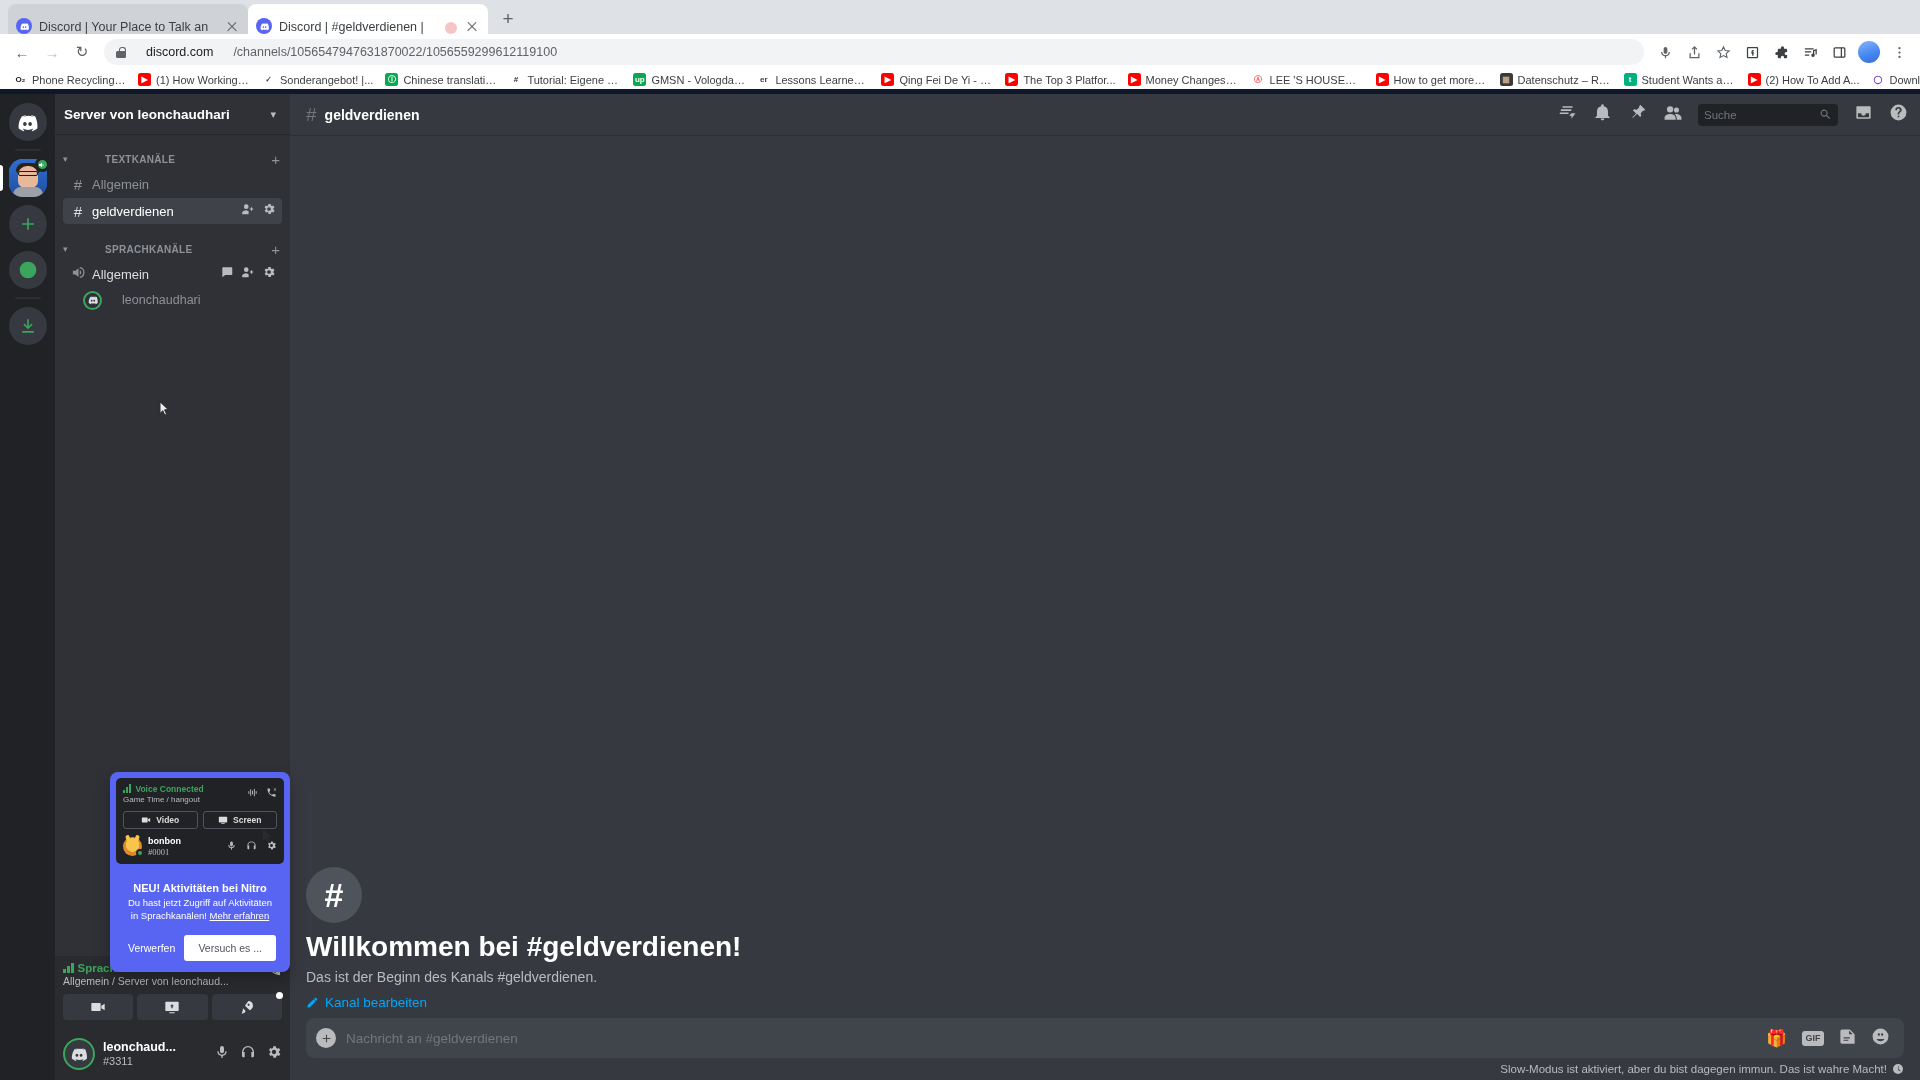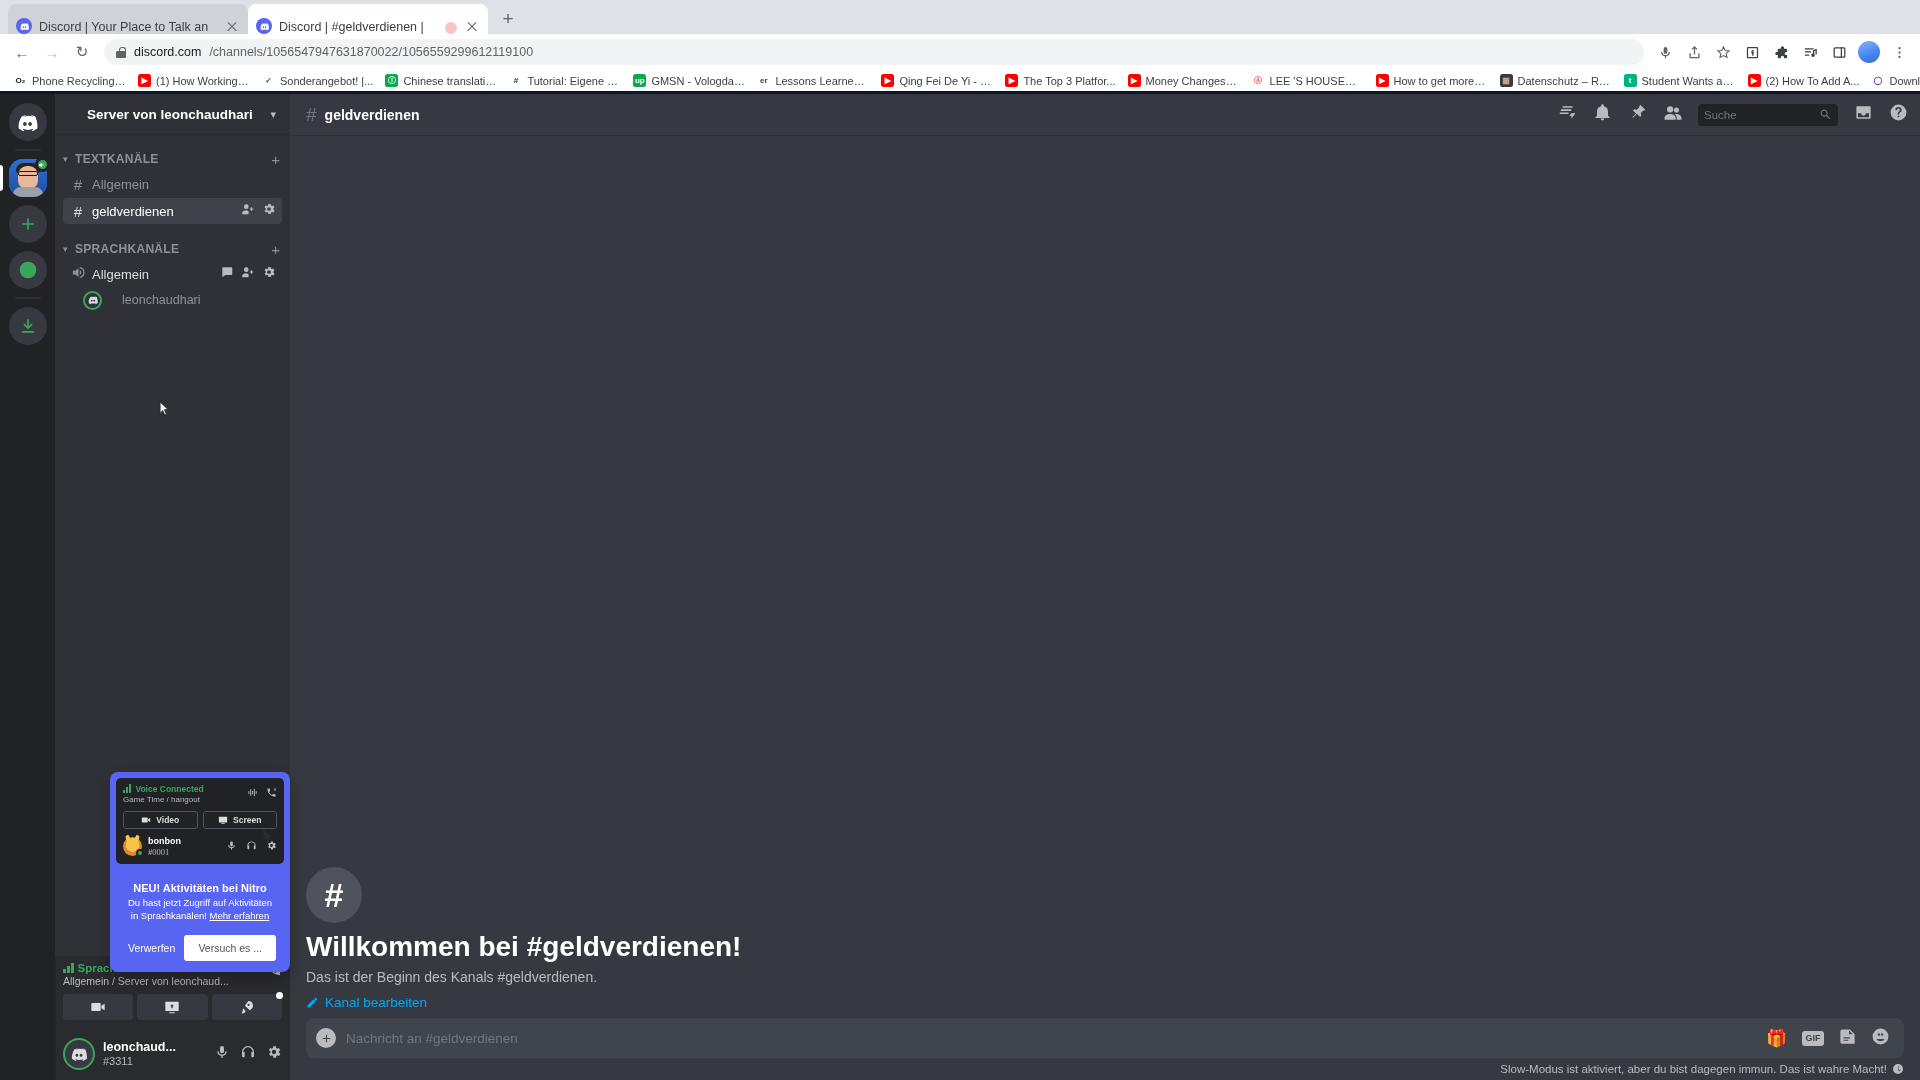--- a/index.html
+++ b/index.html
@@ -60,21 +60,21 @@
     padding: 0 8px; gap: 2px;
   }
   .navbtn {
     width: 28px; height: 28px; display: flex; align-items: center; justify-content: center;
     color: #5f6368; font-size: 15px; border-radius: 50%; cursor: pointer;
   }
   .navbtn.disabled { color: #bdc1c6; }
   .omnibox {
     flex: 1 1 auto; height: 26px; background: #f1f3f4; border-radius: 13px;
     display: flex; align-items: center; padding: 0 12px; margin: 0 6px;
-    gap: 8px; font-size: 12.5px; color: #202124;
+    gap: 20px; font-size: 12.5px; color: #202124;
   }
   .lock { width: 10px; height: 12px; position: relative; flex: 0 0 10px; }
   .lock::before {
     content:''; position:absolute; left:0; top:5px; width:10px; height:7px;
     background:#5f6368; border-radius:1.5px;
   }
   .lock::after {
     content:''; position:absolute; left:2.5px; top:1px; width:5px; height:6px;
     border:1.4px solid #5f6368; border-bottom:none; border-radius:3px 3px 0 0;
   }
@@ -87,21 +87,21 @@
   }
   .ticon svg { width: 15px; height: 15px; }
   .avatar-btn {
     width: 22px; height: 22px; border-radius: 50%;
     background: linear-gradient(160deg,#8ab4f8 0%, #4285f4 60%, #3b6fc4 100%);
     margin: 0 3px; flex: 0 0 22px;
   }
 
   .bookmarks {
     height: 24px; background: #ffffff; display: flex; align-items: center;
-    padding: 0 8px; gap: 0px; border-bottom: 3px solid #0f172a;
+    padding: 0 8px; gap: 0px; border-bottom: 5px solid #0f172a;
     font-size: 11px; color: #3c4043; overflow: hidden; white-space: nowrap;
   }
   .bm {
     display: flex; align-items: center; gap: 5px; padding: 2px 6px;
     border-radius: 4px; cursor: pointer; flex: 0 0 auto;
   }
   .bm-ico {
     width: 13px; height: 13px; flex: 0 0 13px; border-radius: 2.5px;
     display:flex; align-items:center; justify-content:center;
     font-size: 8px; color:#fff; font-weight:bold; overflow:hidden;
@@ -163,36 +163,36 @@
   }
   .guild.action svg { width: 20px; height: 20px; fill: #3ba55d; }
 
   
   .channels {
     width: 235px; flex: 0 0 235px; background: #2f3136;
     display: flex; flex-direction: column; position: relative;
   }
   .server-header {
     height: 40px; display: flex; align-items: center; justify-content: space-between;
-    padding: 0 14px 0 32px; box-shadow: 0 1px 0 rgba(4,4,5,.2);
+    padding: 0 14px 0 9px; box-shadow: 0 1px 0 rgba(4,4,5,.2);
     cursor: pointer; flex: 0 0 40px;
   }
   .server-name { font-size: 13.5px; font-weight: bold; color: #fff; }
   .chev { color:#b9bbbe; font-size: 11px; }
 
   .chan-scroll { flex: 1 1 auto; overflow: hidden; padding-top: 14px; }
   .cat {
     display:flex; align-items:center; justify-content: space-between;
     padding: 0 10px 0 8px; height: 22px; cursor: pointer;
   }
   .cat-left { display:flex; align-items:center; gap: 2px; }
   .cat-arrow { color:#8e9297; font-size: 9px; width: 10px; }
   .cat-name {
-    font-size: 12px; font-weight: bold; letter-spacing: .3px;
-    color:#8e9297; text-transform: uppercase;
+    font-size: 10px; font-weight: bold; letter-spacing: .3px;
+    color:#8e9297; text-transform: uppercase; margin-left: 30px;
   }
   .cat-plus { color:#8e9297; font-size: 15px; line-height: 1; cursor:pointer; }
 
   .chan {
     display:flex; align-items:center; height: 26px; margin: 1px 8px;
     padding: 0 6px 0 7px; border-radius: 4px; gap: 6px; cursor: pointer;
     position: relative;
   }
   .chan.active { background: #3f4248; }
   .chan-hash { color:#8e9297; font-size:15px; font-weight:500; width:16px; text-align:center;}

